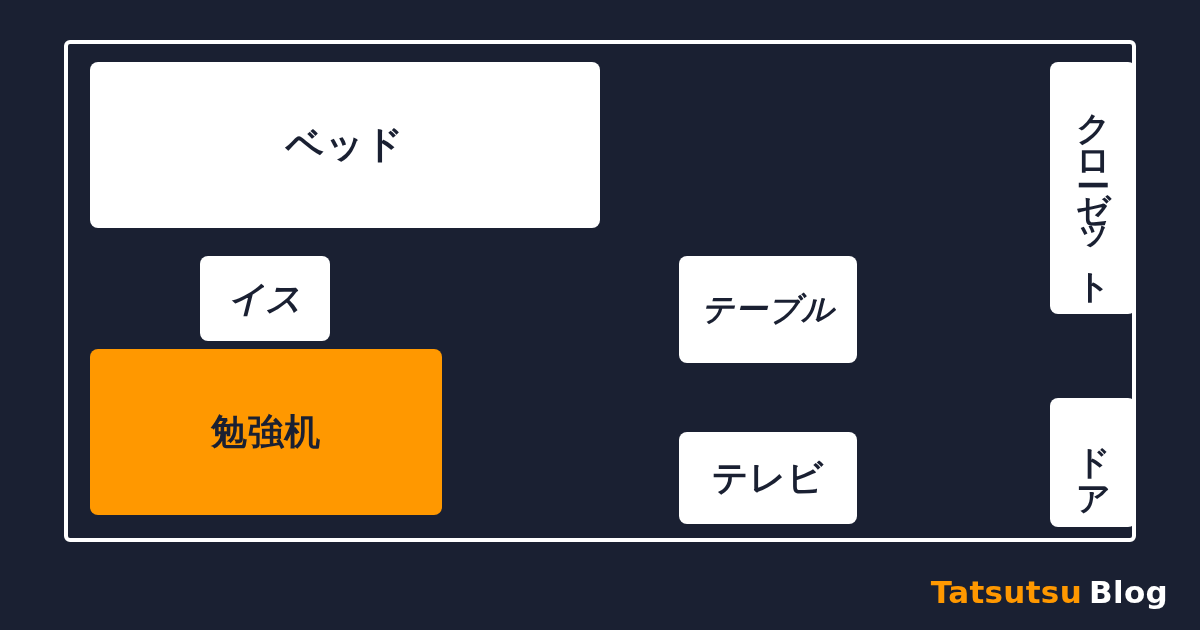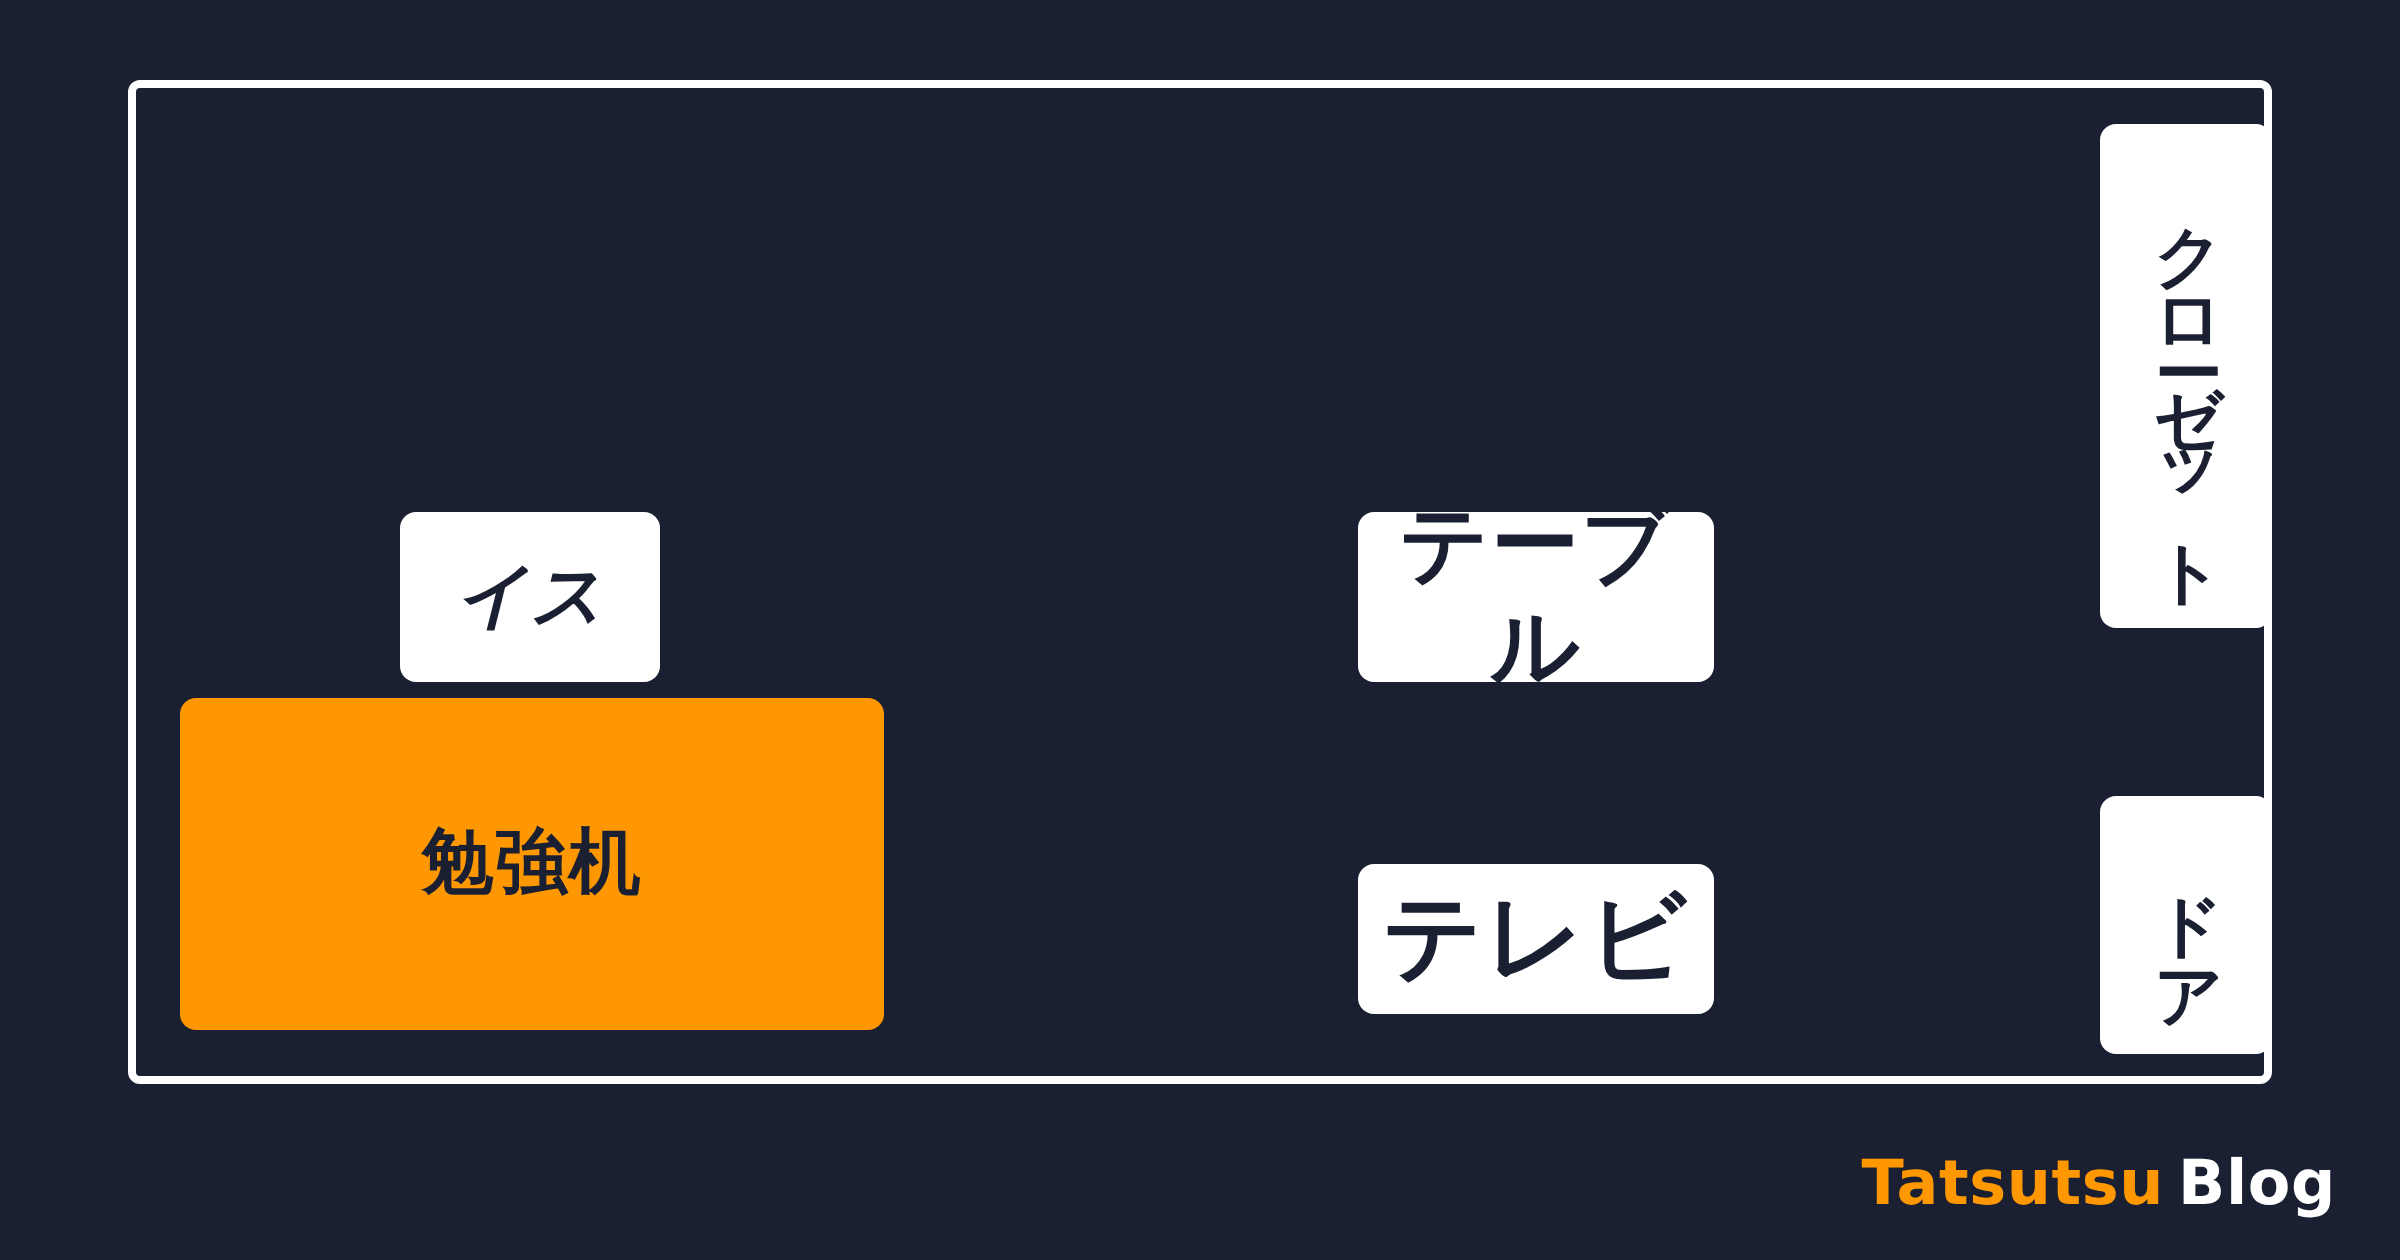--- a/index.html
+++ b/index.html
@@ -72,26 +72,27 @@
   #furn-chair {
     left: 200px; top: 256px; width: 130px; height: 85px;
     font-size: 36px;
     font-style: italic;
   }
   #furn-desk {
     left: 90px;  top: 349px; width: 352px; height: 166px;
     font-size: 36px;
   }
   #furn-table {
-    left: 679px; top: 256px; width: 178px; height: 85px;
-    font-size: 44px;
+    left: 679px; top: 256px; width: 178px; height: 107px;
+    font-size: 32px;
+    font-style: italic;
   }
   #furn-tv {
-    left: 679px; top: 432px; width: 178px; height: 75px;
-    font-size: 49px;
+    left: 679px; top: 432px; width: 178px; height: 92px;
+    font-size: 36px;
   }
   #furn-closet {
     left: 1050px; top: 62px;  width: 86px;  height: 252px;
     font-size: 34px;
   }
   #furn-door {
     left: 1050px; top: 398px; width: 86px;  height: 129px;
     font-size: 34px;
   }
 
@@ -109,20 +110,23 @@
   .brand .brand-name { color: #ff9800; }
   .brand .brand-suffix { color: #ffffff; margin-left: 7px; }
 </style>
 </head>
 <body>
 
 <div id="stage">
 
   <div class="room"></div>
 
+  <div class="furniture white" id="furn-bed">
+    <span class="label">ベッド</span>
+  </div>
 
   <div class="furniture white" id="furn-chair">
     <span class="label">イス</span>
   </div>
 
   <div class="furniture orange" id="furn-desk">
     <span class="label">勉強机</span>
   </div>
 
   <div class="furniture white" id="furn-table">

